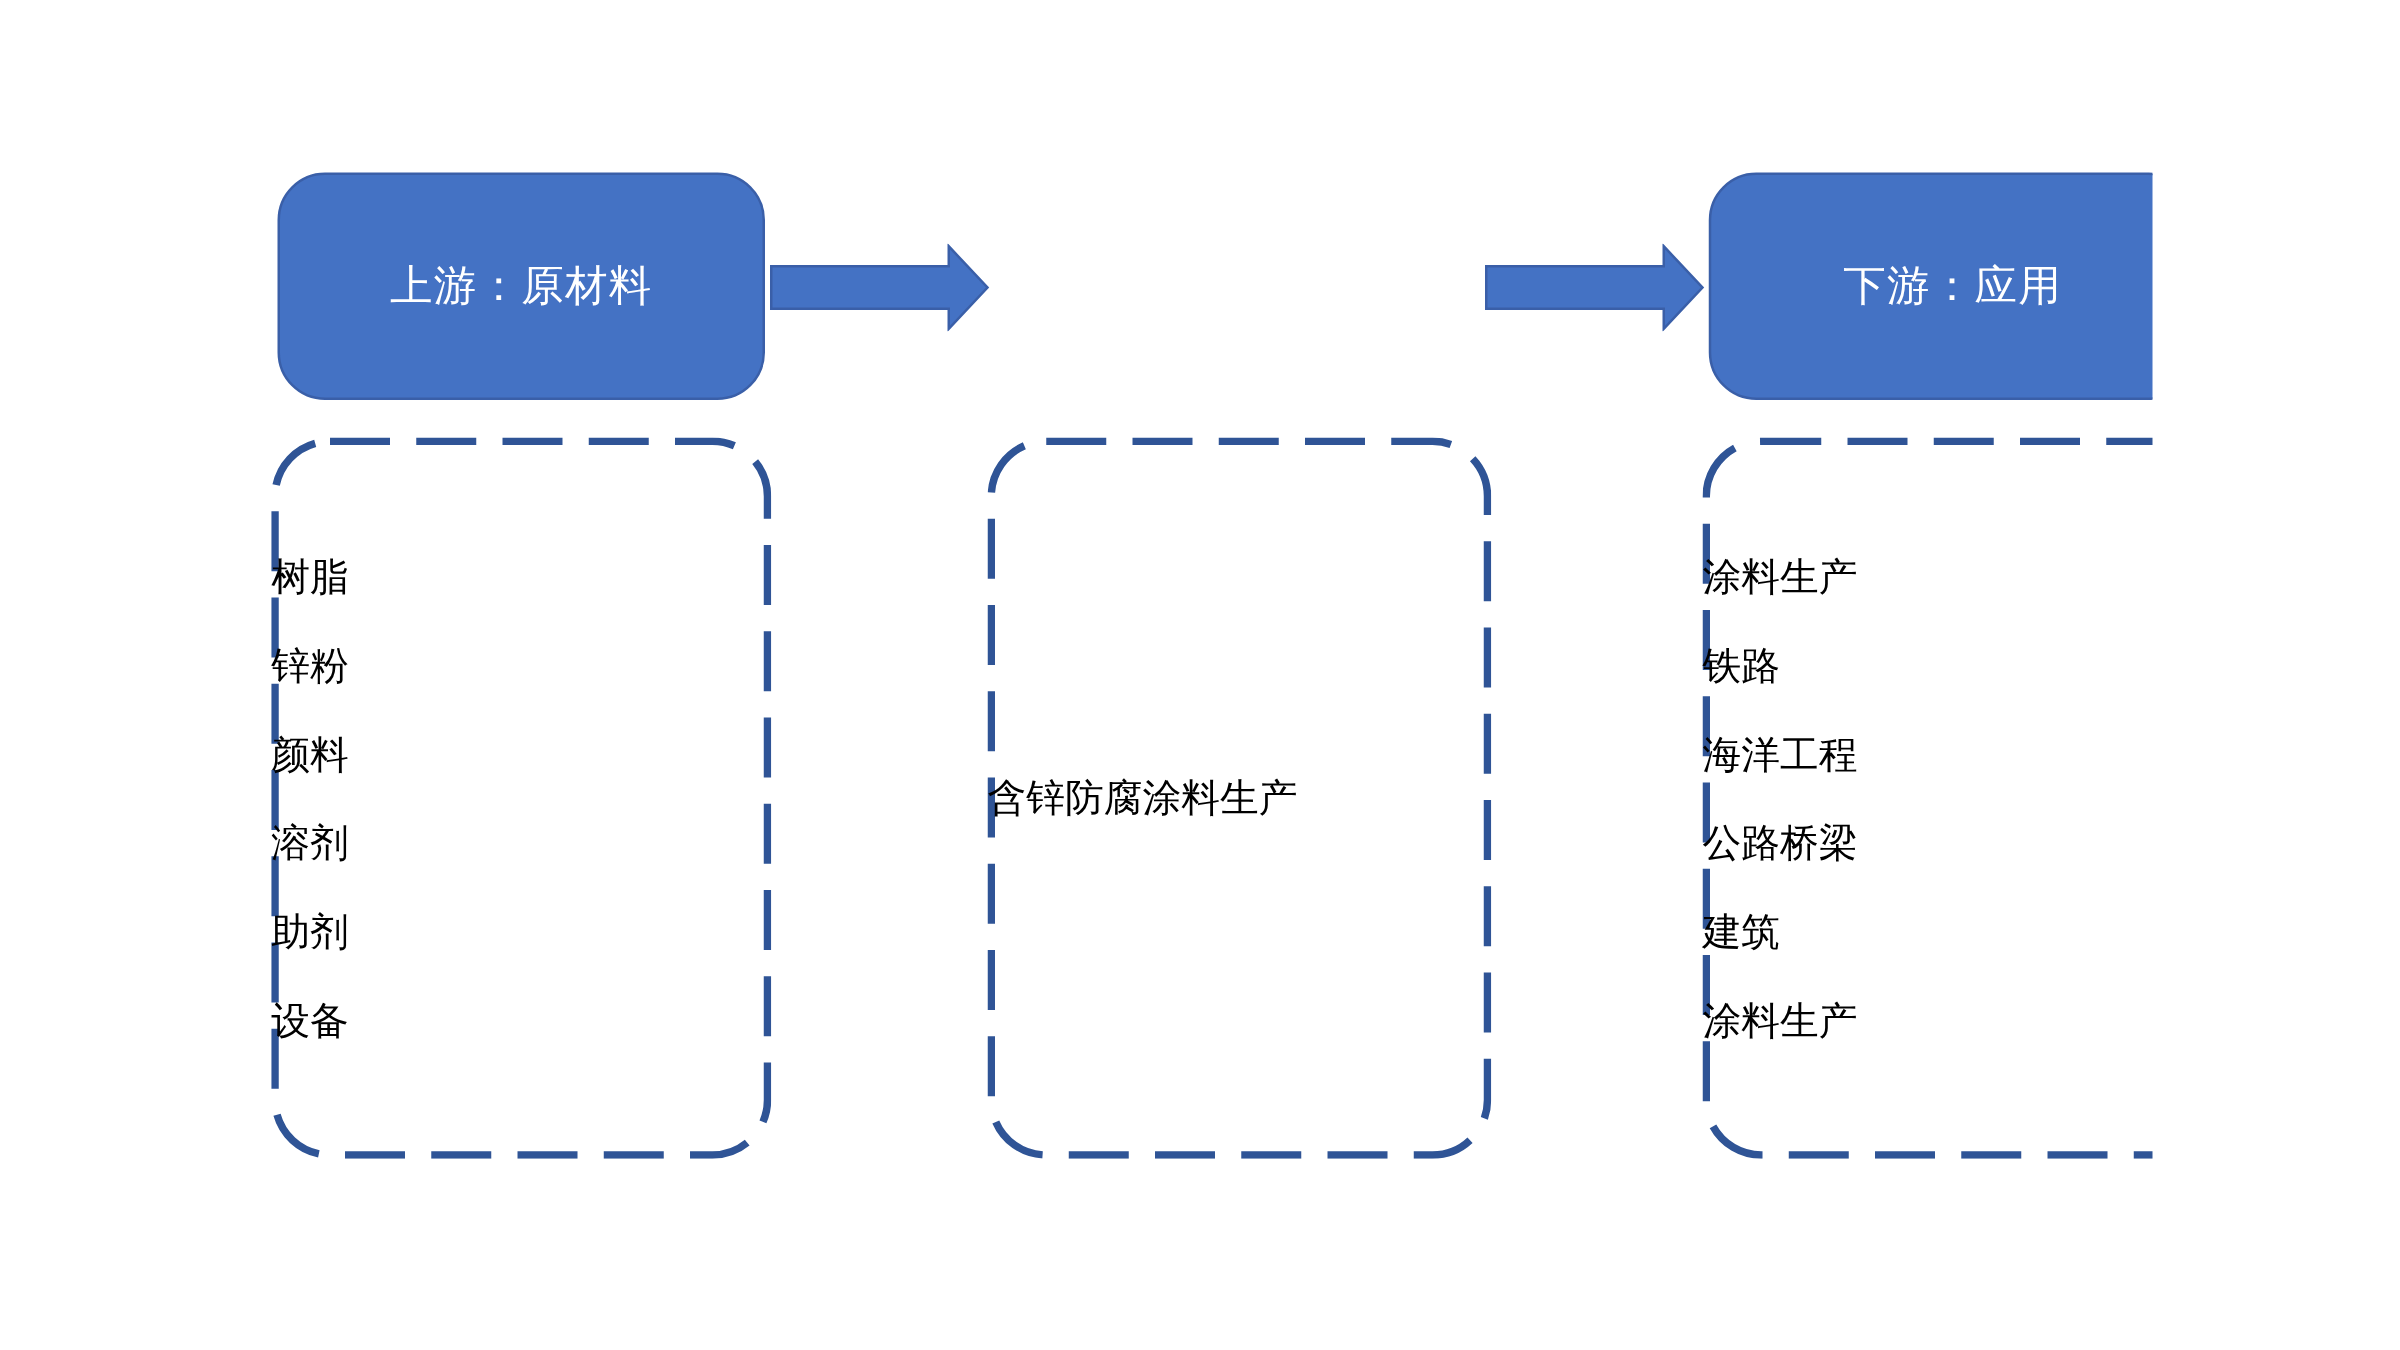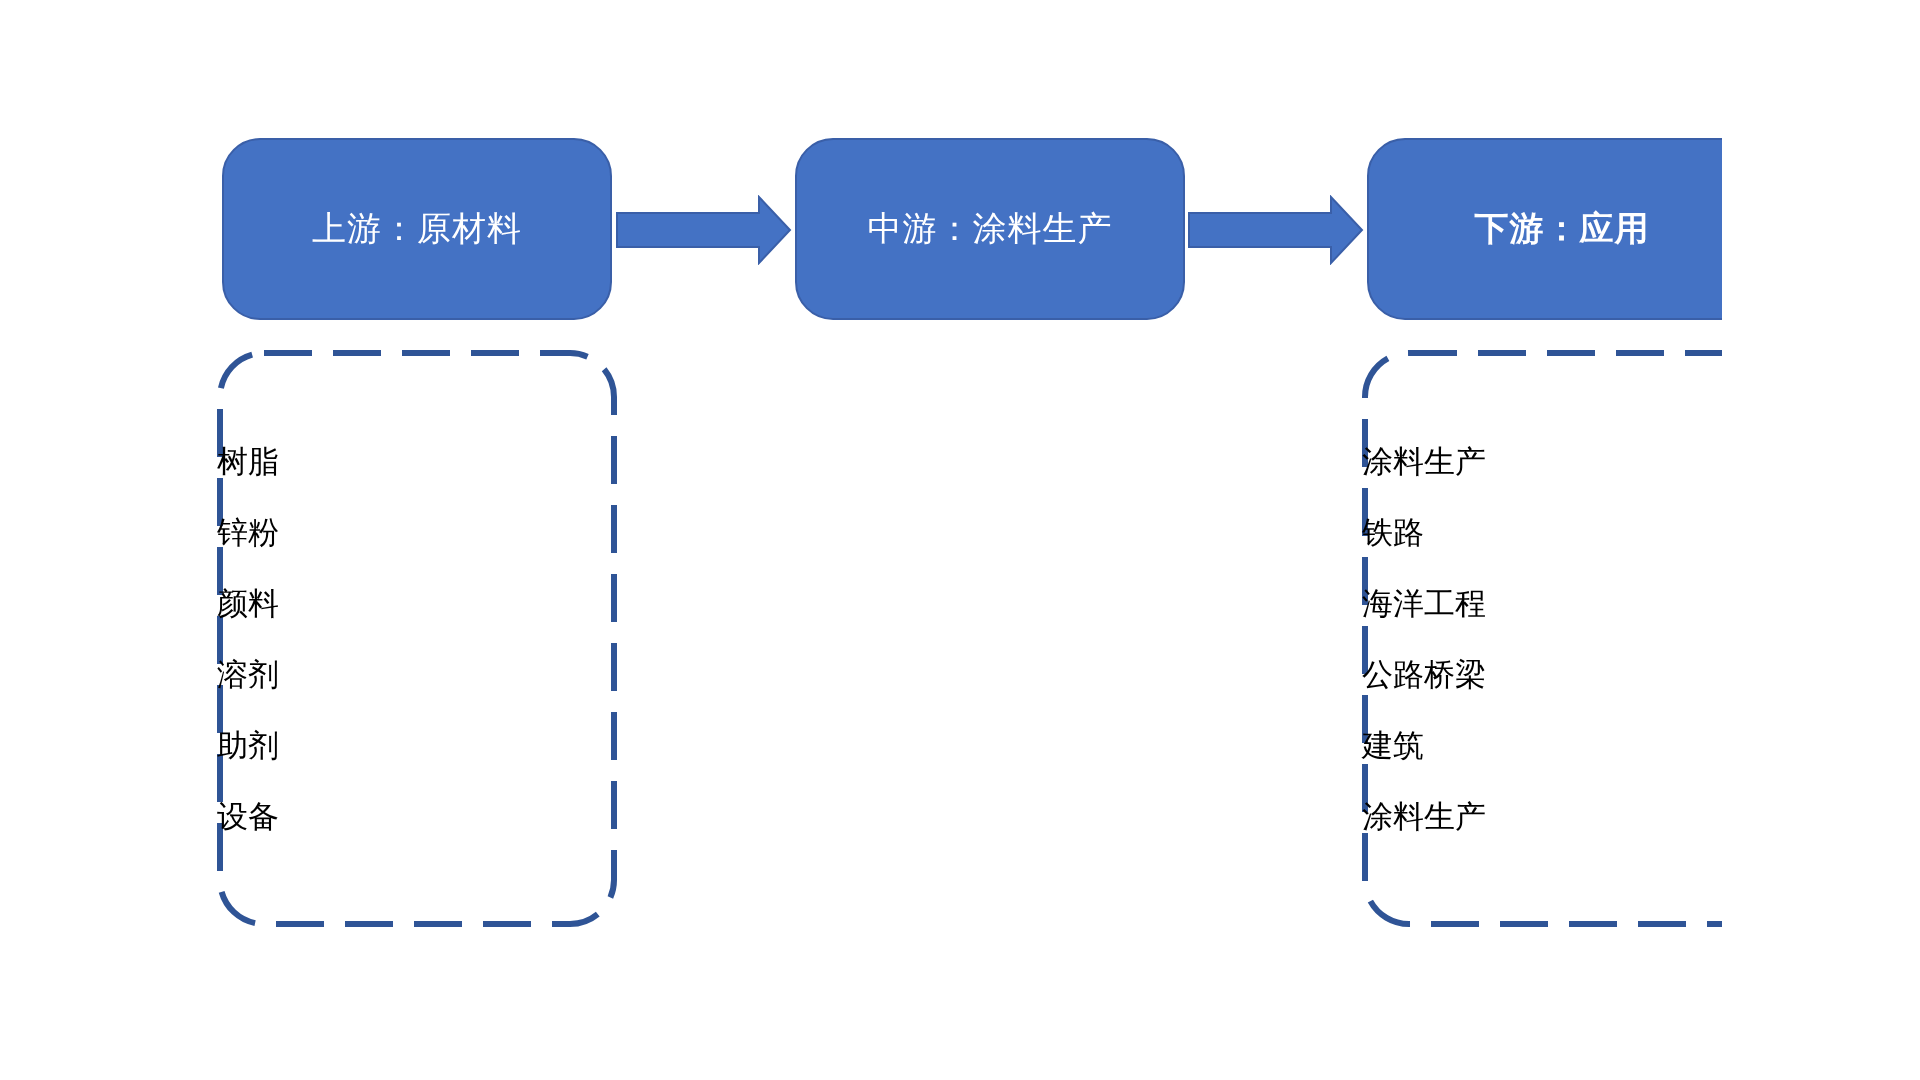--- a/index.html
+++ b/index.html
@@ -25,21 +25,21 @@
     background:var(--header-fill);
     border:2px solid var(--header-border);
     border-radius:38px;
     display:flex;align-items:center;justify-content:center;
     color:var(--header-text);
     font-size:34px;
     letter-spacing:1px;
   }
   .header-box.h1{left:222px;width:390px;}
   .header-box.h2{left:795px;width:390px;}
-  .header-box.h3{left:1367px;width:390px;font-weight:bold;}
+  .header-box.h3{left:1367px;width:390px;}
   .arrow{
     position:absolute;top:195px;width:176px;height:70px;
   }
   .arrow.a1{left:616px;}
   .arrow.a2{left:1188px;}
   .panel{
     position:absolute;top:350px;height:577px;
   }
   .panel.p1{left:217px;width:400px;}
   .panel.p2{left:790px;width:403px;}
@@ -60,21 +60,20 @@
     white-space:nowrap;
   }
 </style>
 </head>
 <body>
 
 <div class="canvas">
 
   <div class="header-box h1">上游：原材料</div>
 
-  <div class="header-box h2">中游：涂料生产</div>
 
   <div class="header-box h3">下游：应用</div>
 
   <svg class="arrow a1" viewBox="0 0 176 70">
     <polygon points="1,18 143,18 143,2 174,35 143,68 143,52 1,52" style="fill:var(--header-fill);stroke:var(--header-border);stroke-width:2;stroke-linejoin:miter;"></polygon>
   </svg>
 
   <svg class="arrow a2" viewBox="0 0 176 70">
     <polygon points="1,18 143,18 143,2 174,35 143,68 143,52 1,52" style="fill:var(--header-fill);stroke:var(--header-border);stroke-width:2;stroke-linejoin:miter;"></polygon>
   </svg>
@@ -86,20 +85,28 @@
     <div class="panel-items">
       <div class="item">树脂</div>
       <div class="item">锌粉</div>
       <div class="item">颜料</div>
       <div class="item">溶剂</div>
       <div class="item">助剂</div>
       <div class="item">设备</div>
     </div>
   </div>
 
+  <div class="panel p2">
+    <svg class="panel-border" viewBox="0 0 403 577" preserveAspectRatio="none">
+      <rect x="3" y="3" width="397" height="571" rx="44" ry="44" style="fill:none;stroke:var(--dashed-border);stroke-width:6;stroke-dasharray:48 21;"></rect>
+    </svg>
+    <div class="panel-items">
+      <div class="item">含锌防腐涂料生产</div>
+    </div>
+  </div>
 
   <div class="panel p3">
     <svg class="panel-border" viewBox="0 0 405 577" preserveAspectRatio="none">
       <rect x="3" y="3" width="399" height="571" rx="44" ry="44" style="fill:none;stroke:var(--dashed-border);stroke-width:6;stroke-dasharray:48 21;"></rect>
     </svg>
     <div class="panel-items">
       <div class="item">涂料生产</div>
       <div class="item">铁路</div>
       <div class="item">海洋工程</div>
       <div class="item">公路桥梁</div>

